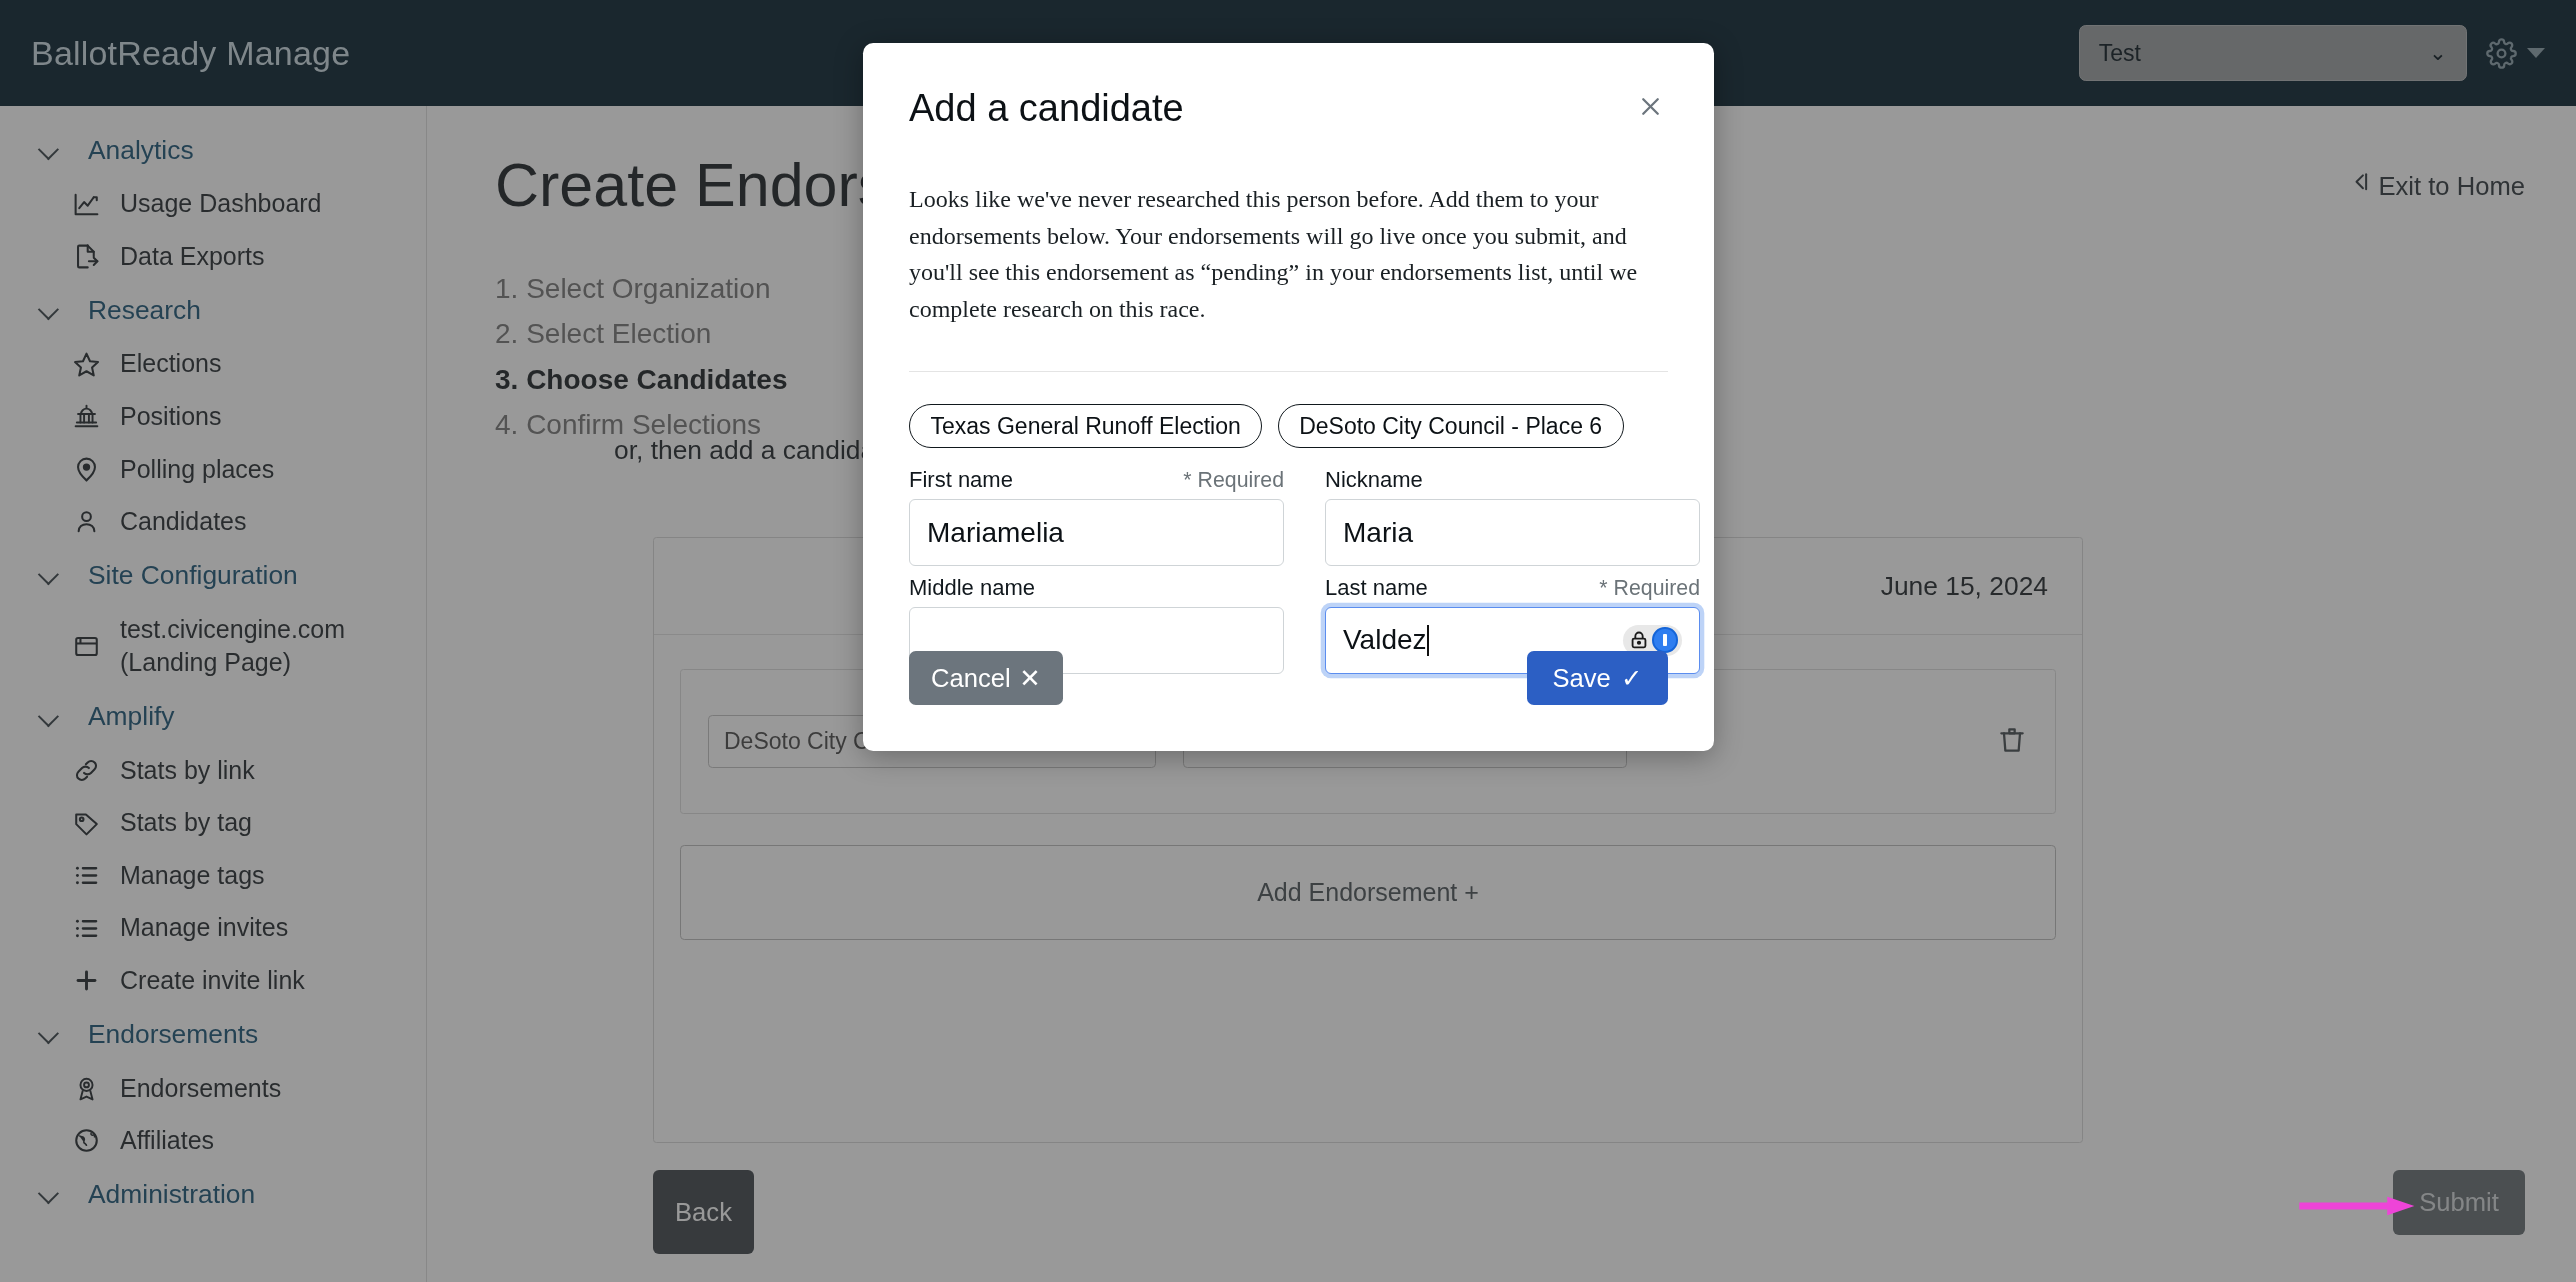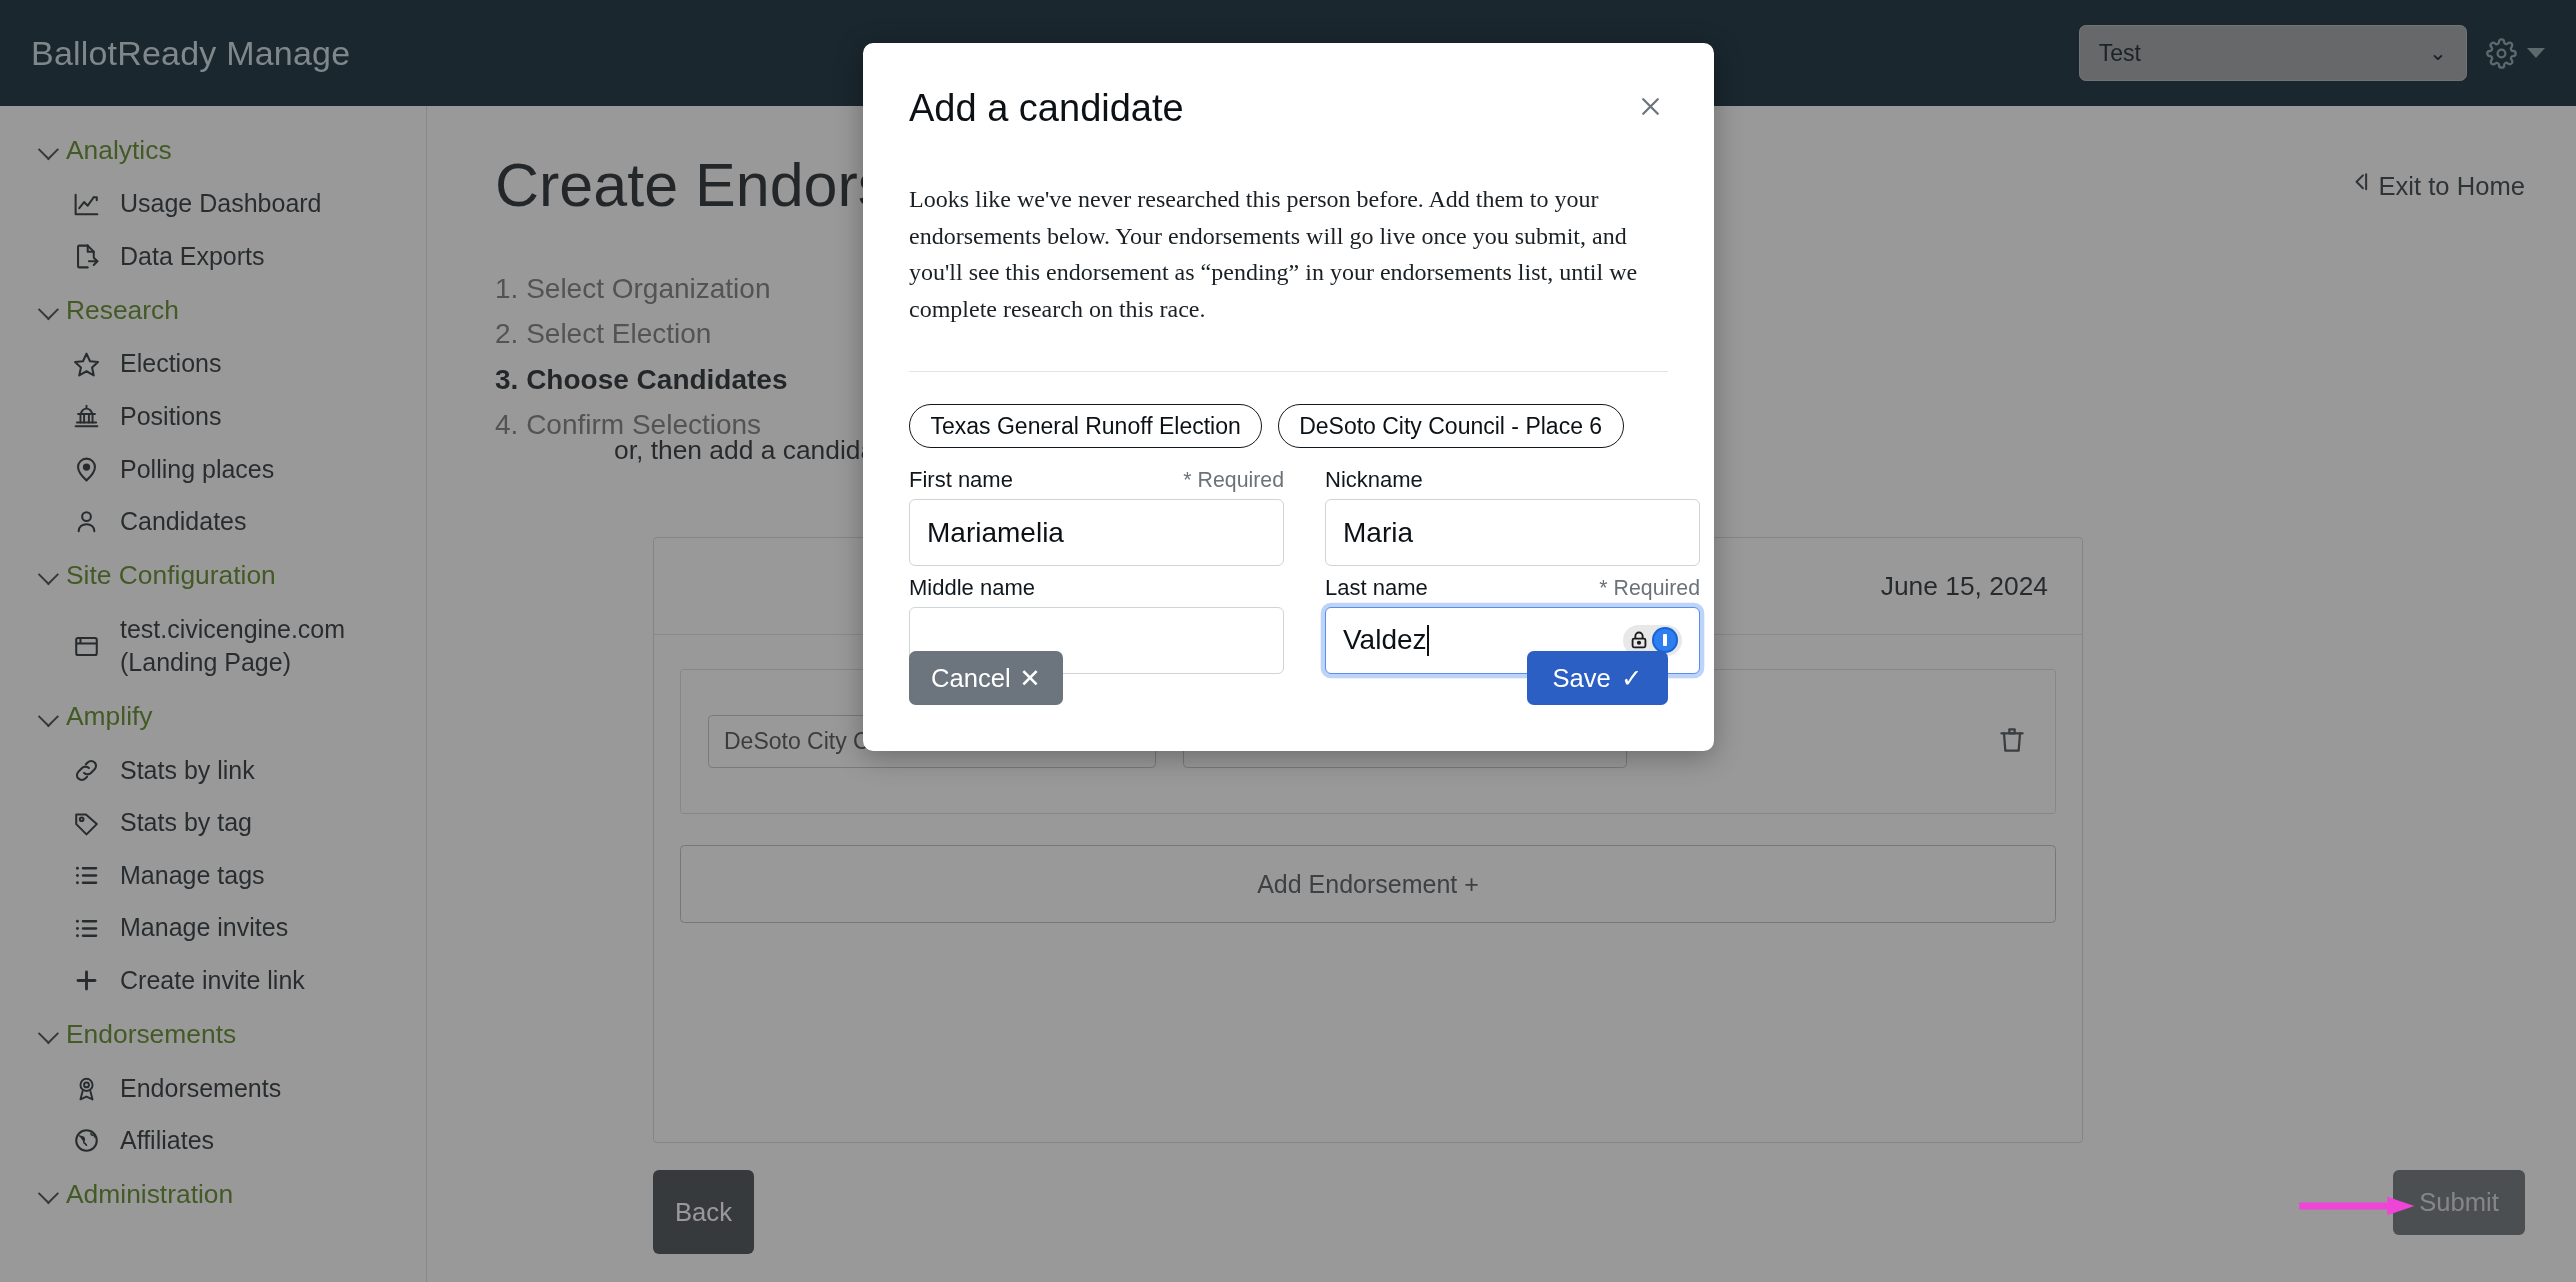--- a/index.html
+++ b/index.html
@@ -37,22 +37,22 @@
     border-right: 9.4px solid transparent; border-top: 10.2px solid #7e8b91;
   }
 
   
   .sidebar {
     position: absolute; left: 0; top: 106px; width: 427px; height: 1176px;
     background: #ffffff; border-right: 0.9px solid #dcdcdc;
     padding-top: 17px; overflow: hidden;
   }
   .nav-group-header {
-    display: flex; align-items: center; gap: 6px;
-    padding: 12px 0 12px 38px; font-size: 26.4px; color: #4d7c0f;
+    display: flex; align-items: center; gap: 28px;
+    padding: 12px 0 12px 38px; font-size: 26.4px; color: #0c4a6e;
   }
   .nav-group-header .chev-d {
     width: 22px; height: 22px; position: relative; flex: 0 0 22px;
   }
   .nav-group-header .chev-d::after {
     content: ""; position: absolute; left: 2.6px; top: 2.6px;
     width: 12.8px; height: 12.8px;
     border-right: 2.6px solid #2b363c; border-bottom: 2.6px solid #2b363c;
     transform: rotate(45deg);
   }
@@ -106,21 +106,21 @@
   }
   .sel-pos { width: 448px; }
   .sel-cand { width: 444px; position: relative; }
   .sel-cand .tri {
     position: absolute; right: 15.4px; top: 50%; transform: translateY(-50%);
     width: 0; height: 0; border-left: 9.4px solid transparent;
     border-right: 9.4px solid transparent; border-top: 11px solid #4c4c4c;
   }
   .trash { margin-left: auto; }
   .add-endorsement {
-    margin: 31px 25.6px 0 25.6px; height: 78px;
+    margin: 31px 25.6px 0 25.6px; height: 95px;
     border: 0.9px solid #b9b9b9; border-radius: 4.3px;
     display: flex; align-items: center; justify-content: center;
     font-size: 25px; color: #3f484d;
   }
   .btn-back {
     position: absolute; left: 653px; top: 1170px;
     width: 101px; height: 84px; background: #343a40; color: #fff;
     border-radius: 6px; display: flex; align-items: center;
     justify-content: center; font-size: 25.6px;
   }

